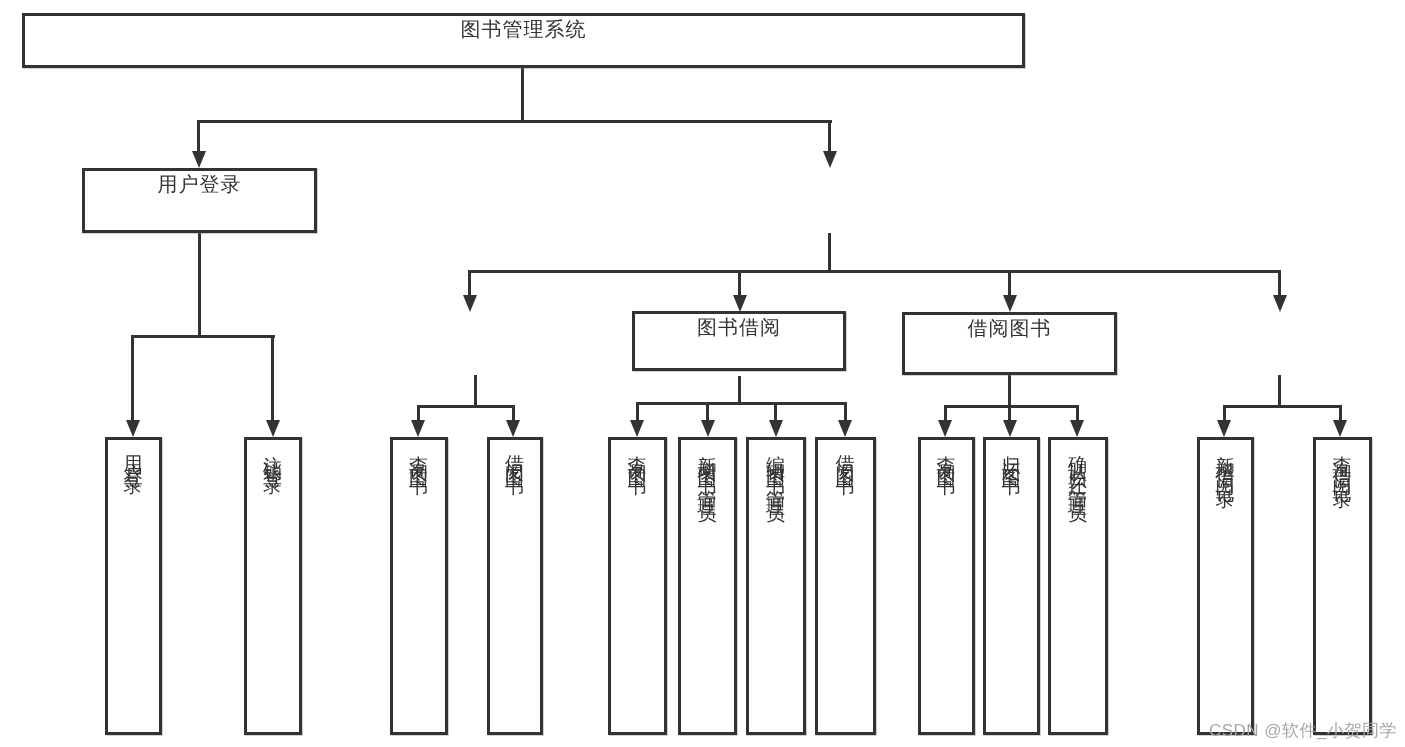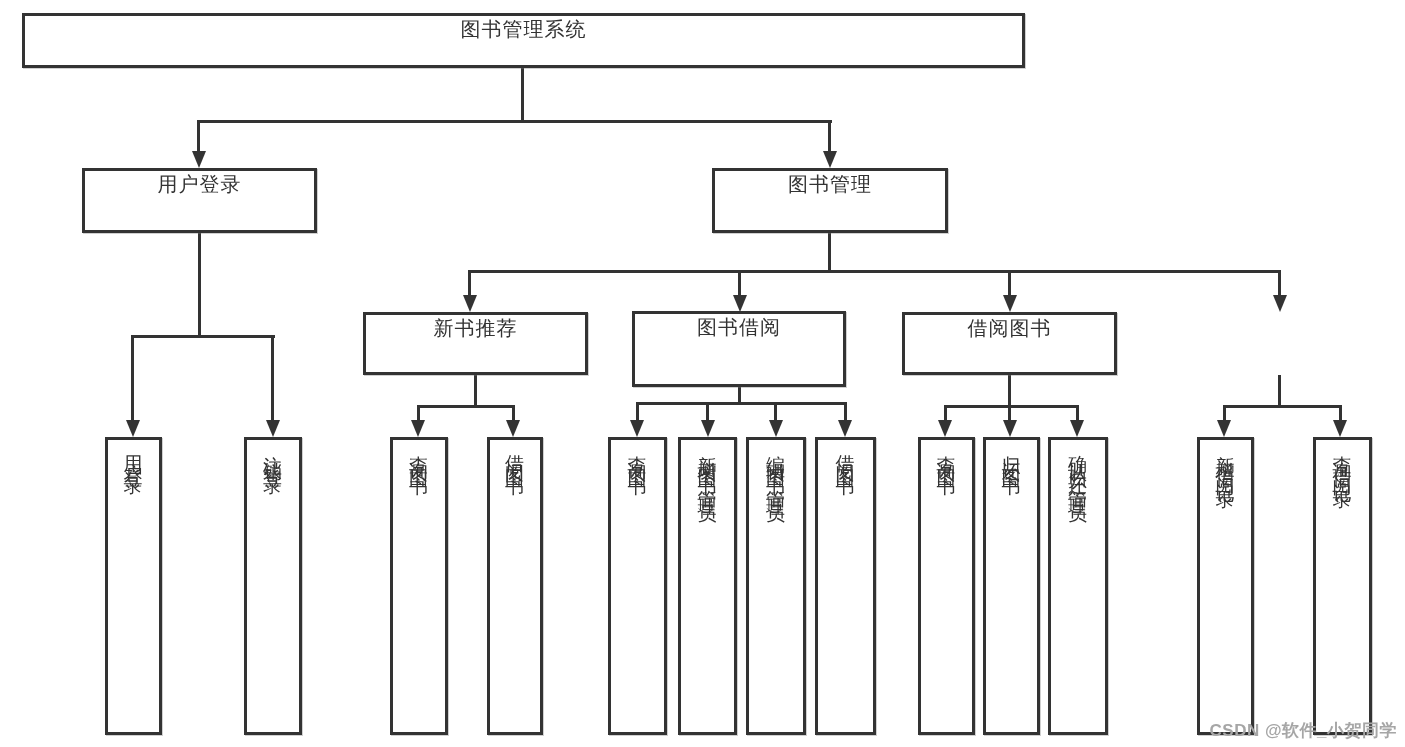--- a/index.html
+++ b/index.html
@@ -55,21 +55,20 @@
     border-top: 17px solid #333333;
   }
   .watermark {
     position: absolute;
     right: 8px;
     bottom: 5px;
     font-size: 17px;
     color: #a6a6a6;
     letter-spacing: 0.5px;
     white-space: nowrap;
-    font-weight: bold;
   }
 </style>
 </head>
 <body>
 
 <div id="canvas">
 
   <div class="vl" style="left:521px; top:68px;  height:52px;"></div>
   <div class="hl" style="left:198px; top:120px; width:634px;"></div>
   <div class="vl" style="left:197px; top:120px; height:32px;"></div>
@@ -130,29 +129,23 @@
   <div class="tri" style="left:1333px; top:420px;"></div>
 
   <div class="node root-label" style="left:22px; top:13px; width:1003px; height:55px;">
     <span>图书管理系统</span>
   </div>
 
   <div class="node h-label" style="left:82px; top:168px; width:235px; height:65px;">
     <span>用户登录</span>
   </div>
 
-  <div class="node h-label" style="left:712px; top:168px; width:236px; height:65px;">
-    <span>图书管理</span>
-  </div>
-
-  <div class="node h-label" style="left:363px; top:312px; width:225px; height:63px;">
-    <span>新书推荐</span>
-  </div>
-
-  <div class="node h-label" style="left:632px; top:311px; width:214px; height:76px;">
+
+
+  <div class="node h-label" style="left:632px; top:311px; width:214px; height:60px;">
     <span>图书借阅</span>
   </div>
 
   <div class="node h-label" style="left:902px; top:312px; width:215px; height:63px;">
     <span>借阅图书</span>
   </div>
 
 
   <div class="node" style="left:105px; top:437px; width:57px; height:298px;">
     <span class="leaf-text">用户登录</span>

